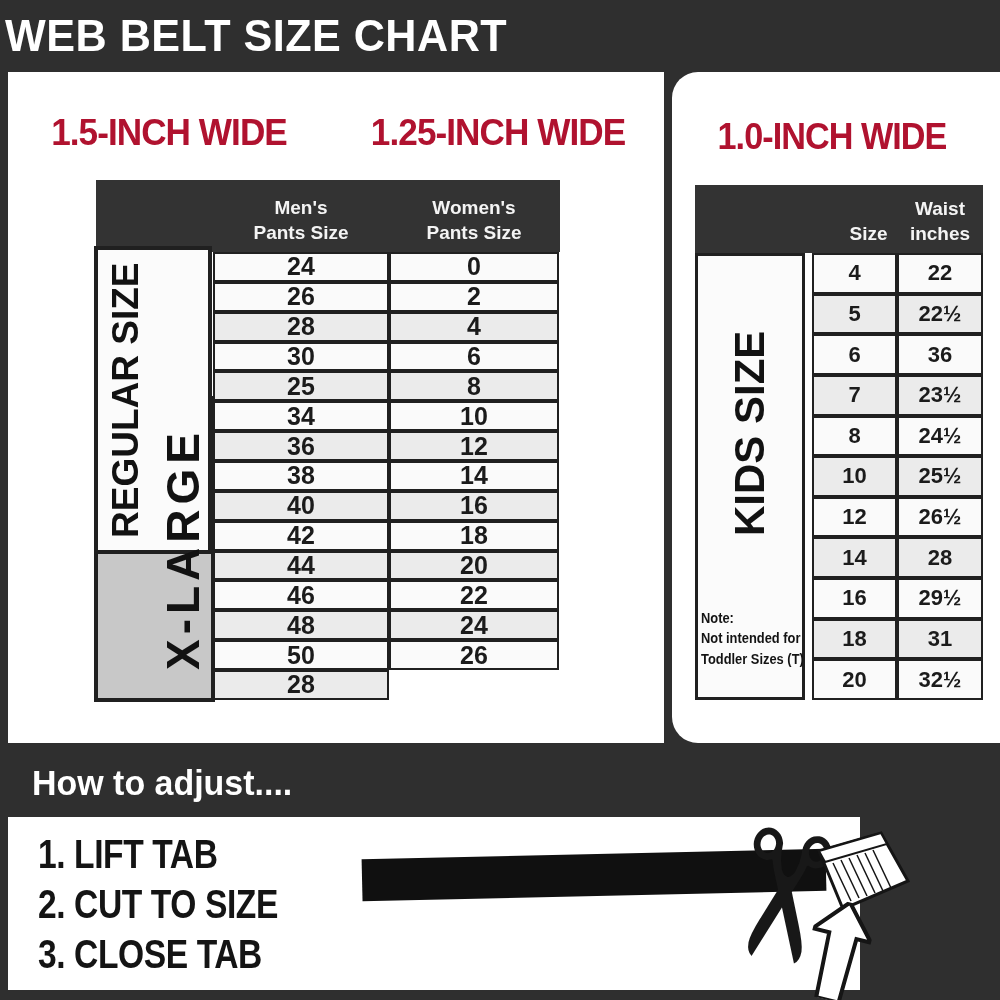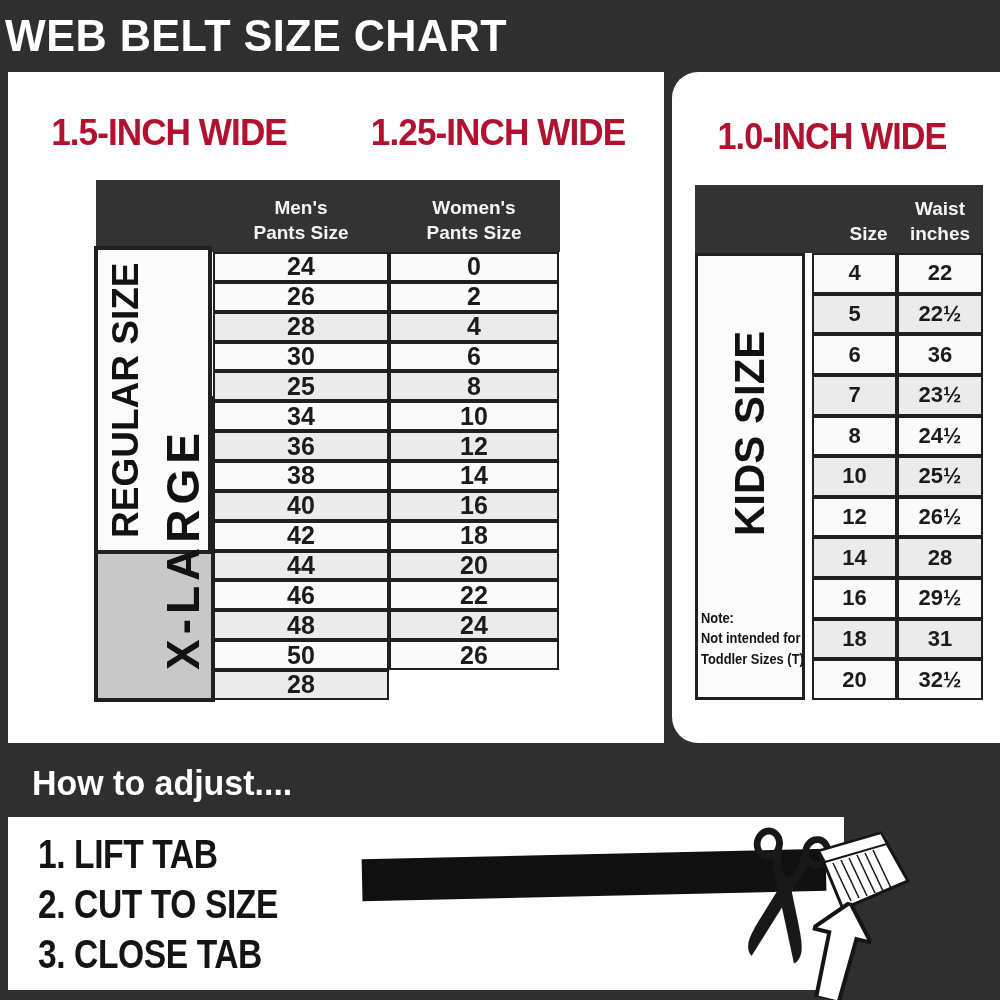--- a/index.html
+++ b/index.html
@@ -39,21 +39,21 @@
   #lbl-kids{left:23px;top:181px;width:110px;height:360px;font-size:42px;}
 
   .kids-box{position:absolute;left:23px;top:181px;width:110px;height:447px;
     background:#fbfbfb;border:3px solid #202020;box-sizing:border-box;}
   .note{position:absolute;left:29px;top:536px;width:114px;font-size:14px;font-weight:bold;
     color:#141414;line-height:1.45;white-space:pre;transform:scaleX(.92);transform-origin:left top;}
 
   
   .band-title{position:absolute;left:32px;top:763px;color:#fff;font-size:35px;
     font-weight:bold;transform:scaleX(.97);transform-origin:left top;white-space:nowrap;}
-  .footer-box{position:absolute;left:8px;top:817px;width:836px;height:173px;background:#fff;}
+  .footer-box{position:absolute;left:8px;top:817px;width:836px;height:173px;background:#fff;padding-left:16px;}
   .steps{position:absolute;left:30px;top:12px;}
   .step{font-size:40px;font-weight:bold;color:#141414;line-height:50px;
     letter-spacing:-.5px;transform:scaleX(.84);transform-origin:left top;white-space:nowrap;}
   .strap{position:absolute;left:354px;top:37px;width:464px;height:42px;background:#101010;
     transform:rotate(-1.3deg);}
   .scissors{position:absolute;left:685px;top:-8px;width:175px;height:175px;line-height:175px;
     text-align:center;font-size:175px;color:#181818;transform:rotate(100deg);
     font-family:"DejaVu Sans",sans-serif;}
   .buckle{position:absolute;left:803px;top:14px;}
   .tab-arrow{position:absolute;left:800px;top:84px;transform:rotate(14deg);}

